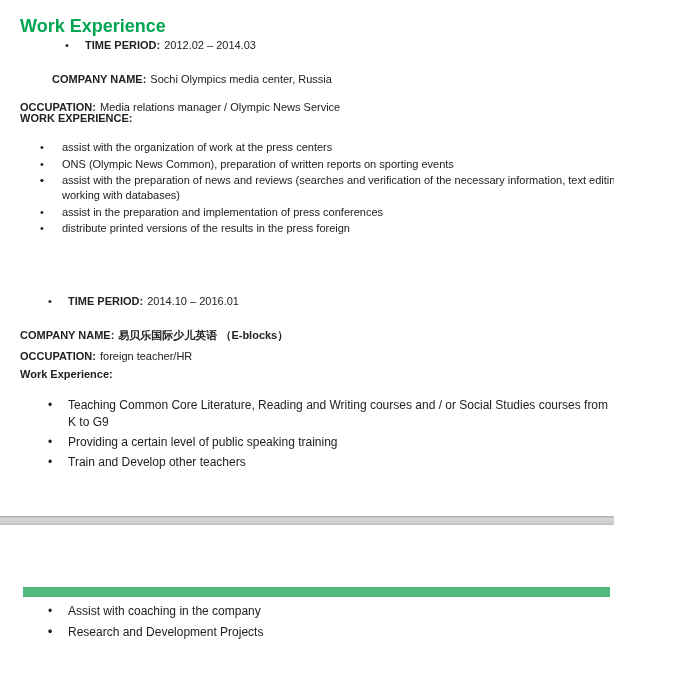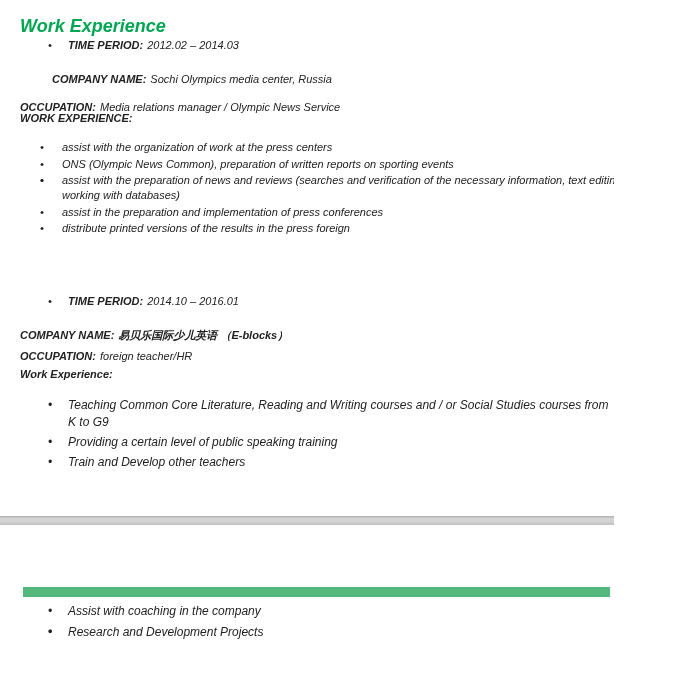--- a/index.html
+++ b/index.html
@@ -3,21 +3,20 @@
 <meta charset="utf-8">
 <style>
   html,body{margin:0;padding:0;background:#ffffff;}
   #canvas{
     position:relative;
     width:614px;height:679px;
     background:#ffffff;
     font-family:"Liberation Sans","DejaVu Sans",sans-serif;
     color:#222222;
     overflow:hidden;
-    font-style:italic;
   }
   .abs{position:absolute;}
   
   .doc-heading{
     left:20px;top:4px;
     font-size:18px;font-weight:bold;color:#00a651;
   }
   
   .meta{left:20px;font-size:11px;line-height:14px;white-space:nowrap;}
   .meta .lbl{font-weight:bold;margin-right:4px;}
@@ -48,21 +47,21 @@
     background:#52b87e;
   }
 </style>
 </head>
 <body>
 
 <div id="canvas">
 
   <h1 class="abs doc-heading">Work Experience</h1>
 
-  <div class="abs tp-row" style="top:38px;">
+  <div class="abs tp-row" style="top:38px;margin-left:17px;">
     <span class="bullet">•</span><span class="lbl">TIME PERIOD:</span><span class="val">2012.02 – 2014.03</span>
   </div>
 
   <div class="abs meta" style="top:72px;margin-left:32px;">
     <span class="lbl">COMPANY NAME:</span><span class="val">Sochi Olympics media center, Russia</span>
   </div>
   <div class="abs meta" style="top:100px;">
     <span class="lbl">OCCUPATION:</span><span class="val">Media relations manager / Olympic News Service</span>
   </div>
   <div class="abs meta bold" style="top:111px;">WORK EXPERIENCE:</div>

